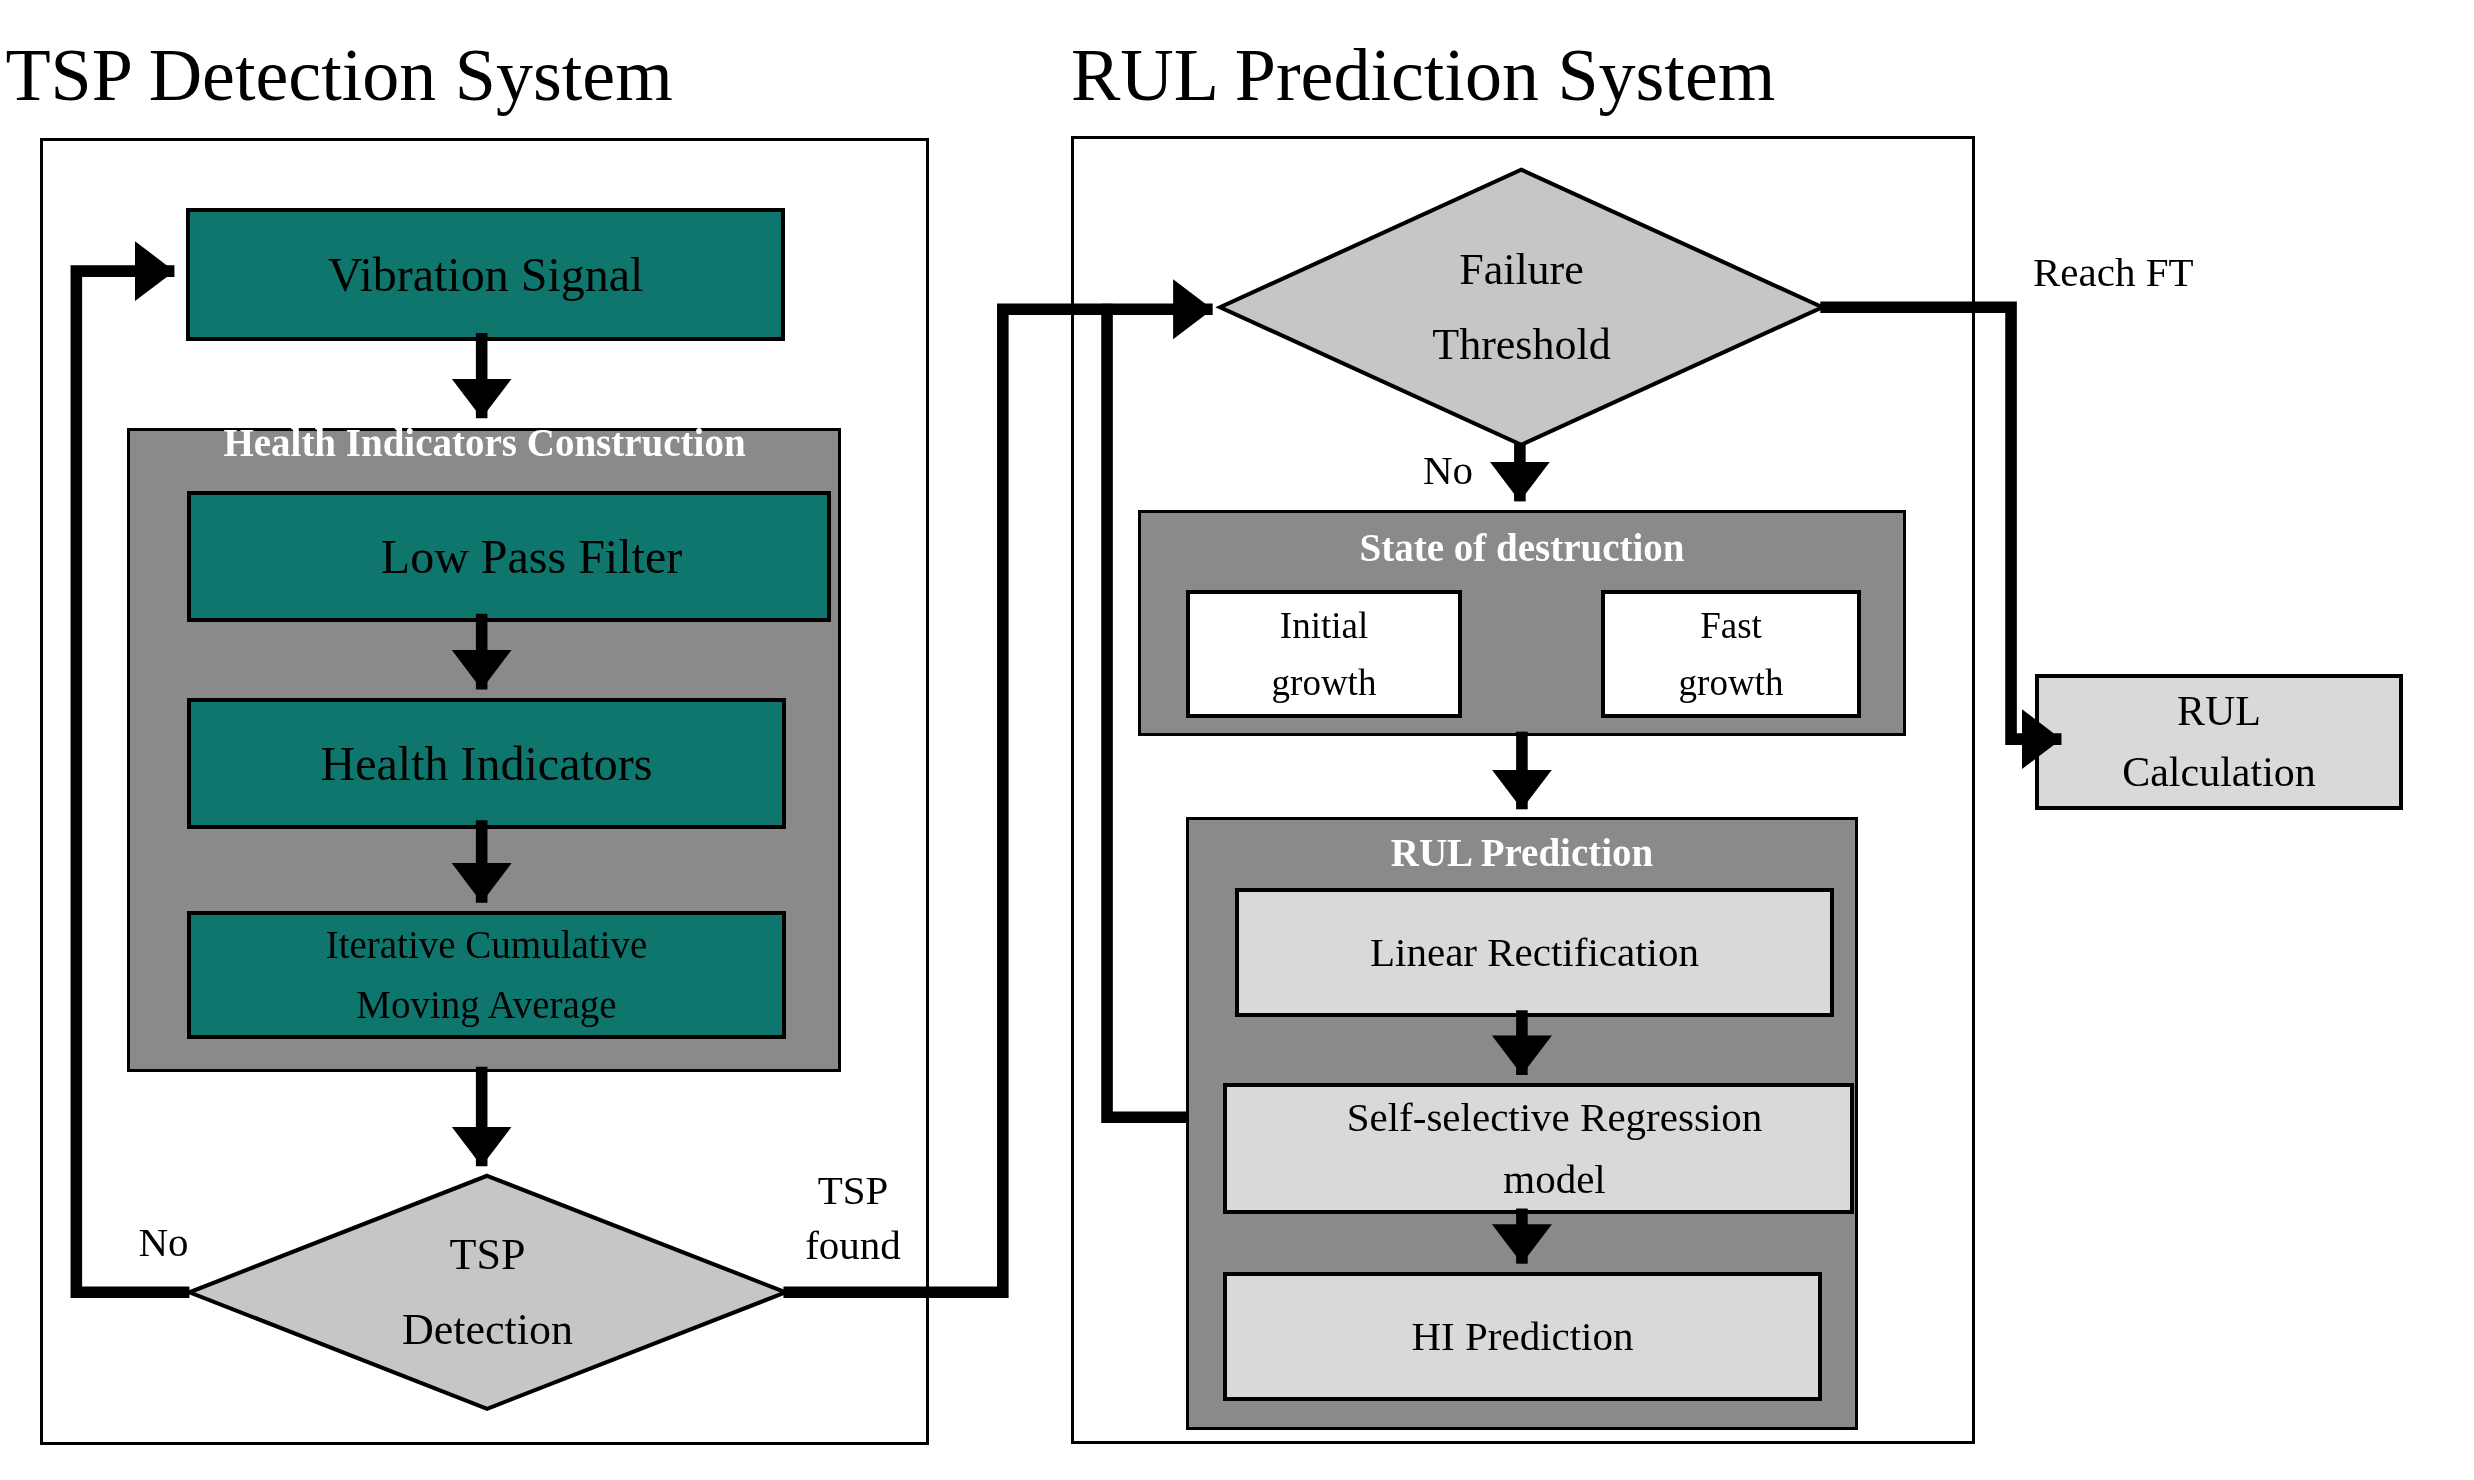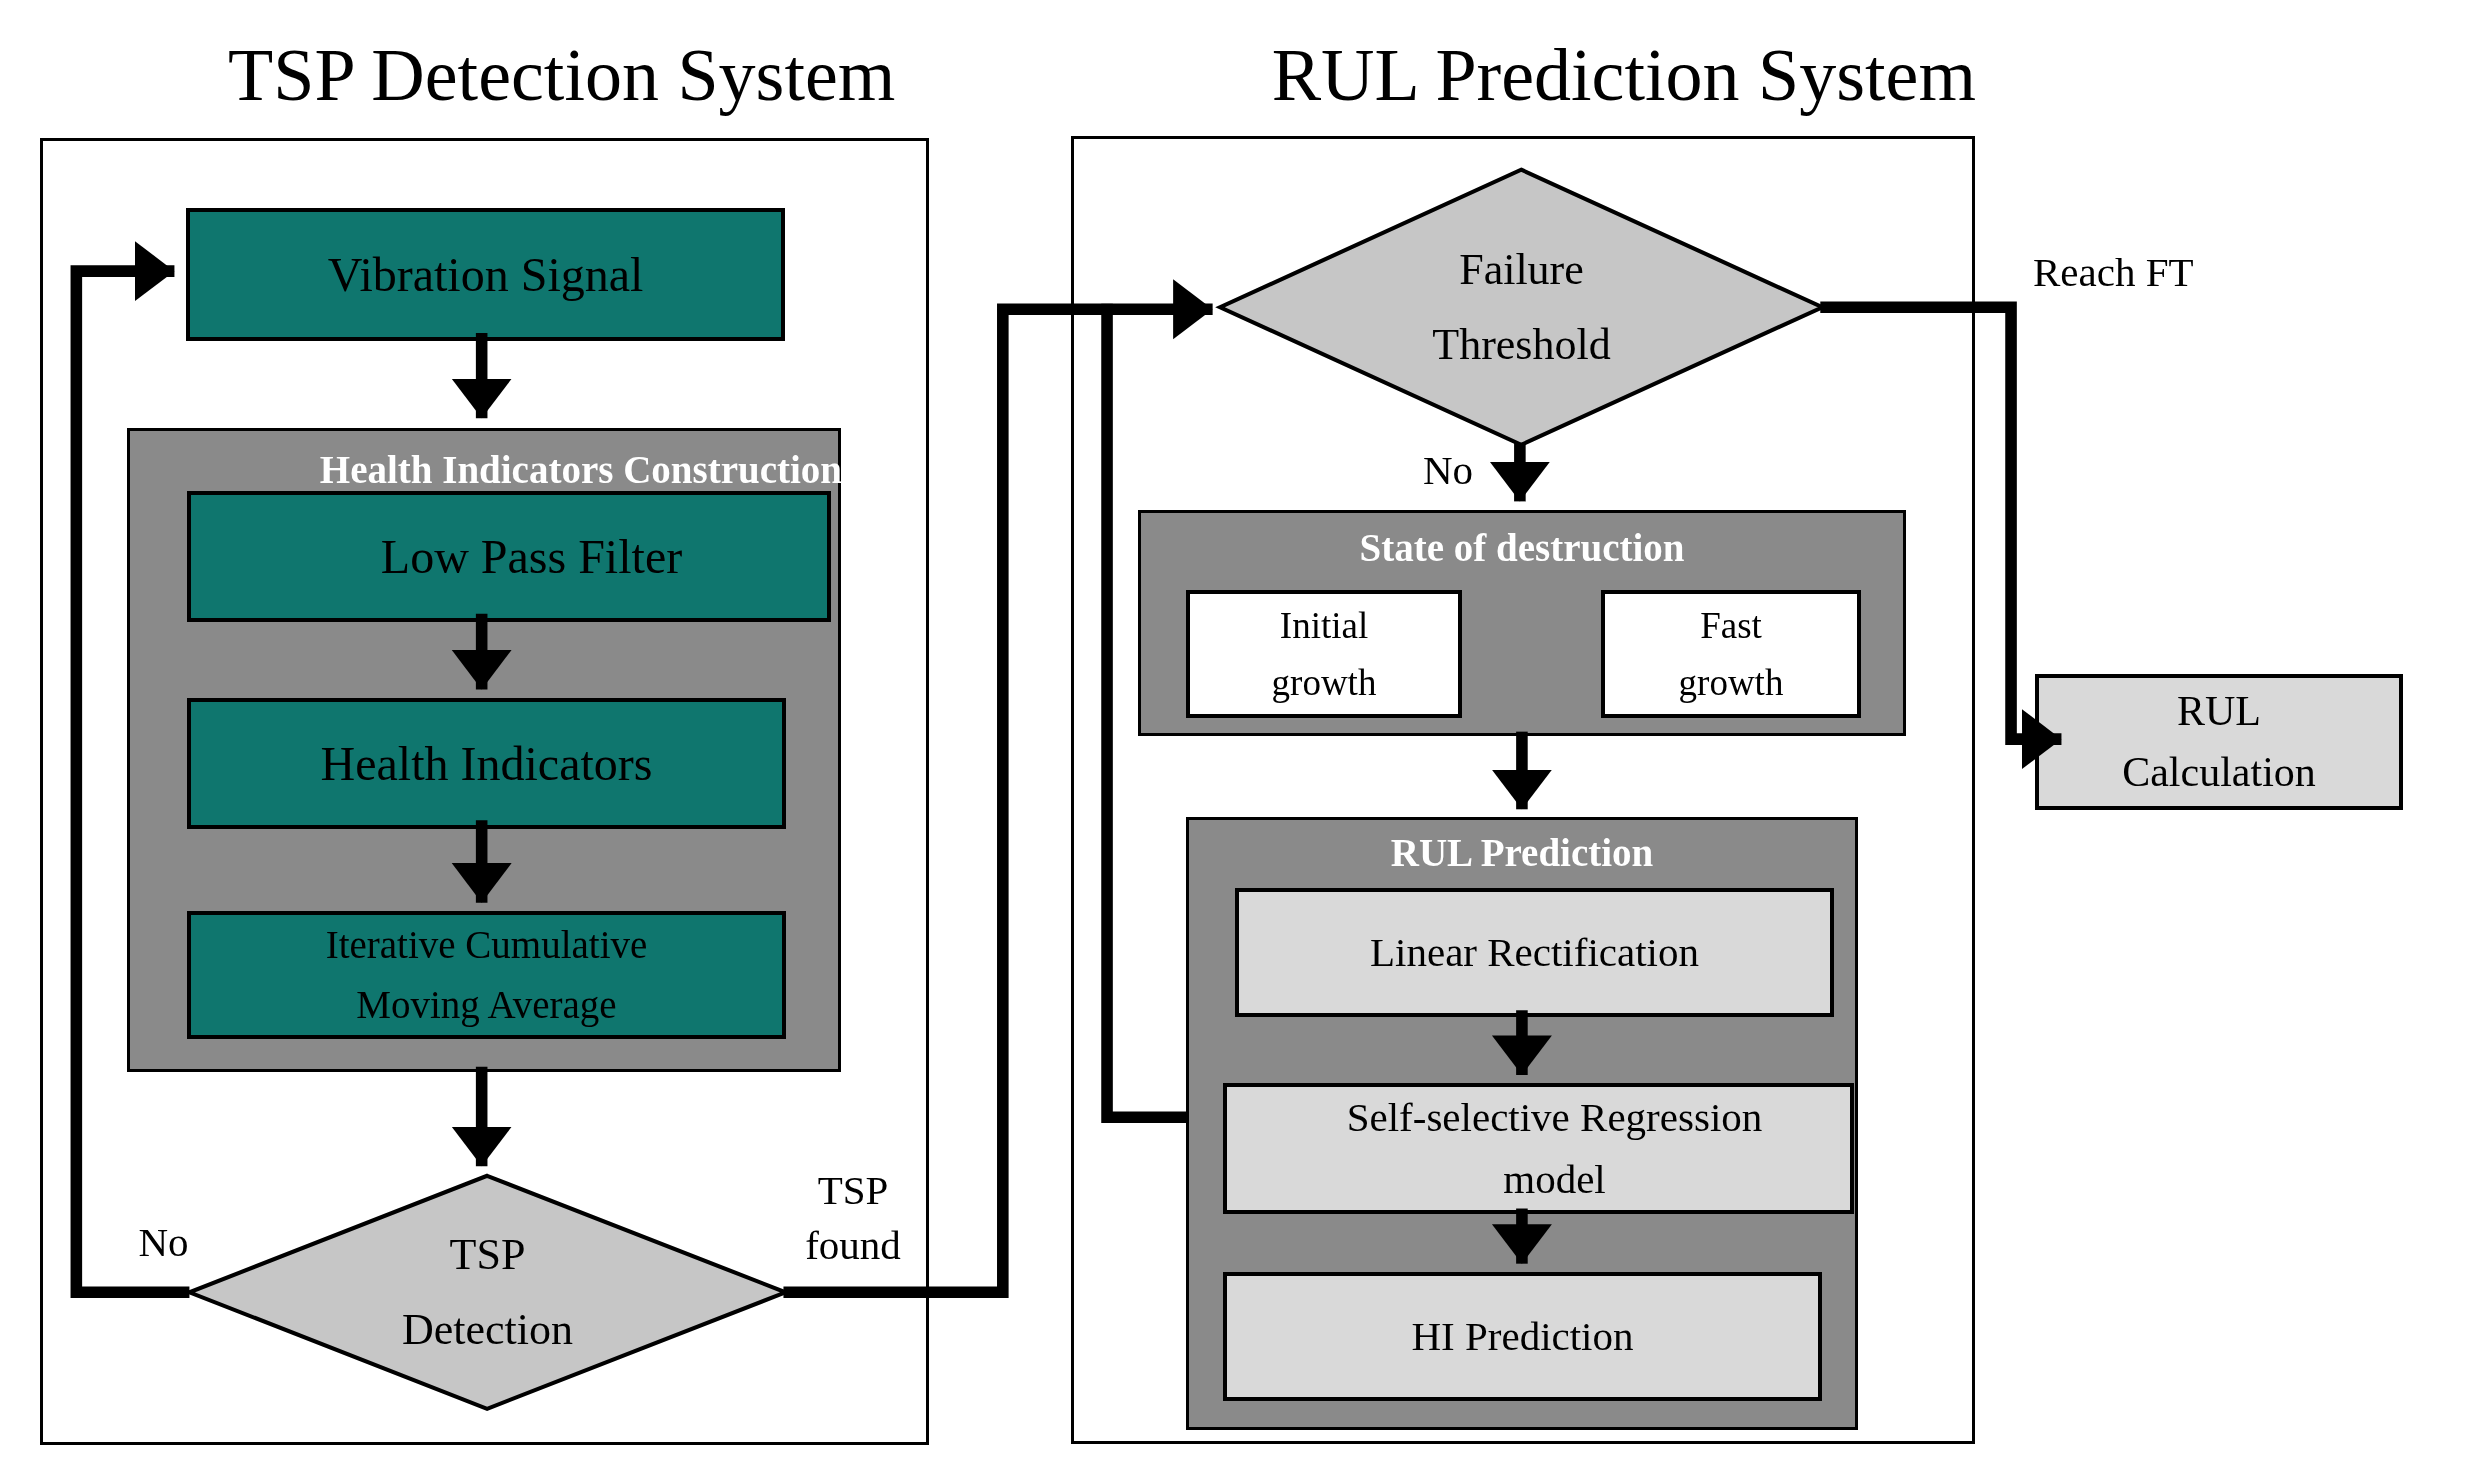--- a/index.html
+++ b/index.html
@@ -19,21 +19,21 @@
   .sys-container {
     position: absolute;
     background: #ffffff;
     border: 3.4px solid #000000;
     z-index: 1;
   }
 
   
   .sys-title {
     position: absolute;
-    text-align: right;
+    text-align: left;
     font-size: 74px;
     color: #000000;
     line-height: 1.15;
     z-index: 6;
     white-space: nowrap;
   }
 
   
   .dark-panel {
     position: absolute;
@@ -130,21 +130,21 @@
   <div class="sys-title" style="left:1071px; top:33px; width:905px;">RUL Prediction System</div>
 
   <div class="sys-container" style="left:40px; top:138px; width:883px; height:1301px;"></div>
   <div class="sys-container" style="left:1071px; top:136px; width:898px; height:1302px;"></div>
 
   <div class="proc-box fill-mid f-vib" style="left:186px; top:208px; width:591px; height:125px;">
     <span>Vibration Signal</span>
   </div>
 
   <div class="dark-panel" style="left:127px; top:428px; width:708px; height:638px;"></div>
-  <div class="dark-header" style="left:127px; top:448px; width:715px;text-align:right;">Health Indicators Construction</div>
+  <div class="dark-header" style="left:127px; top:421px; width:715px;">Health Indicators Construction</div>
 
   <div class="proc-box fill-mid f-step" style="left:187px; top:491px; width:591px; height:123px;padding-left:45px;">
     <span>Low Pass Filter</span>
   </div>
   <div class="proc-box fill-mid f-step" style="left:187px; top:698px; width:591px; height:123px;">
     <span>Health Indicators</span>
   </div>
   <div class="proc-box fill-mid f-icma" style="left:187px; top:911px; width:591px; height:120px;">
     <span class="wrap-narrow" style="max-width:436px;">Iterative Cumulative Moving Average</span>
   </div>

